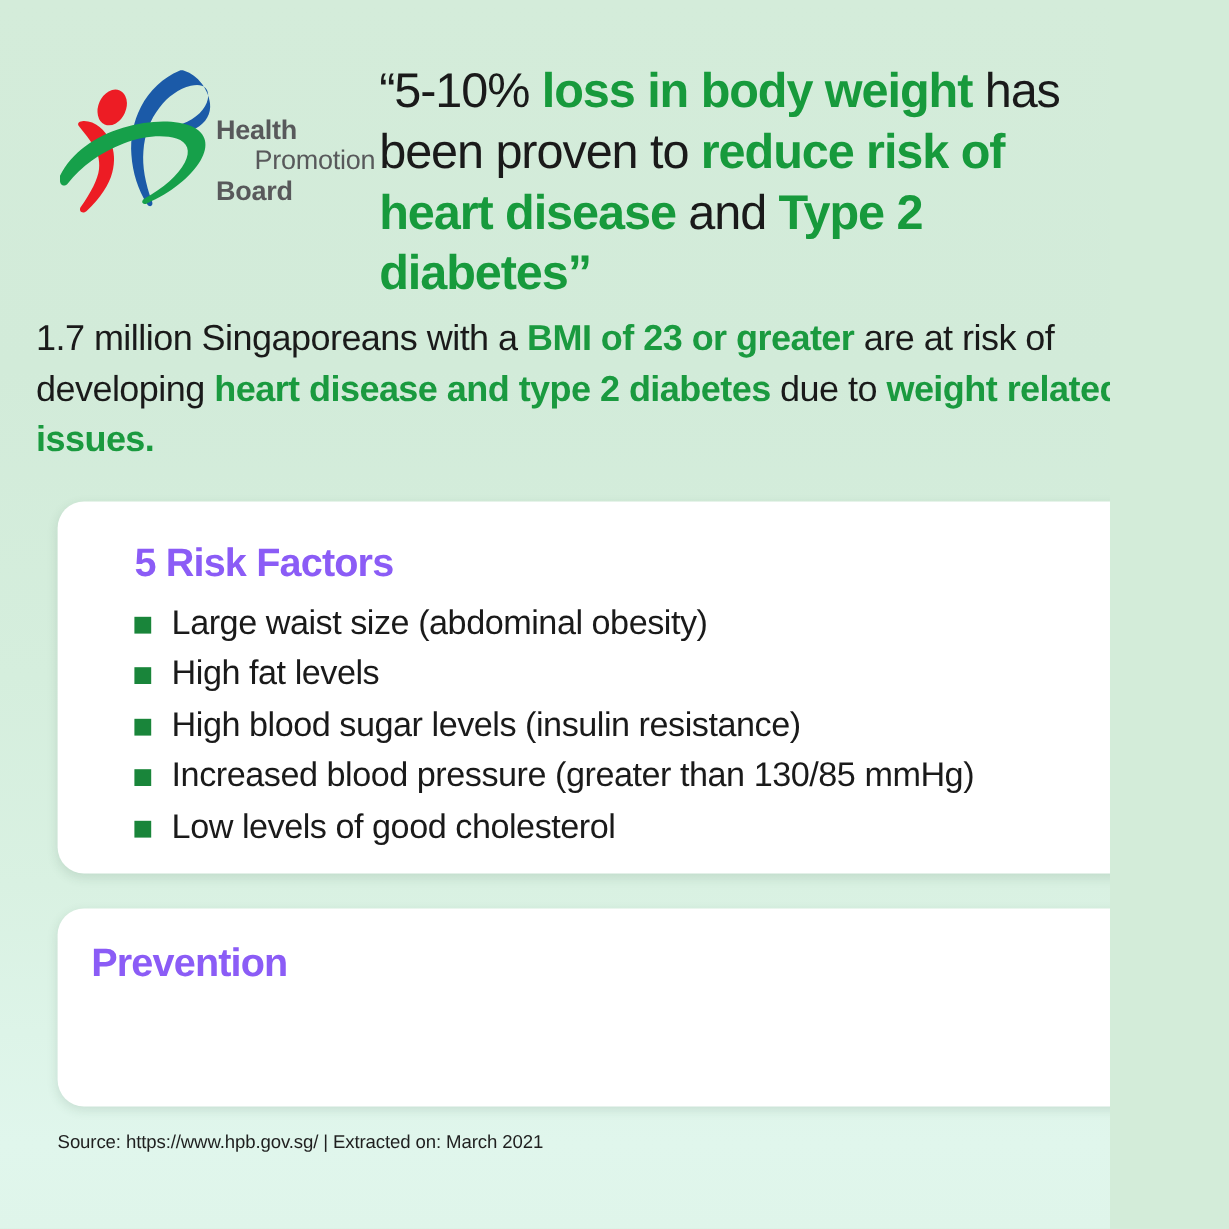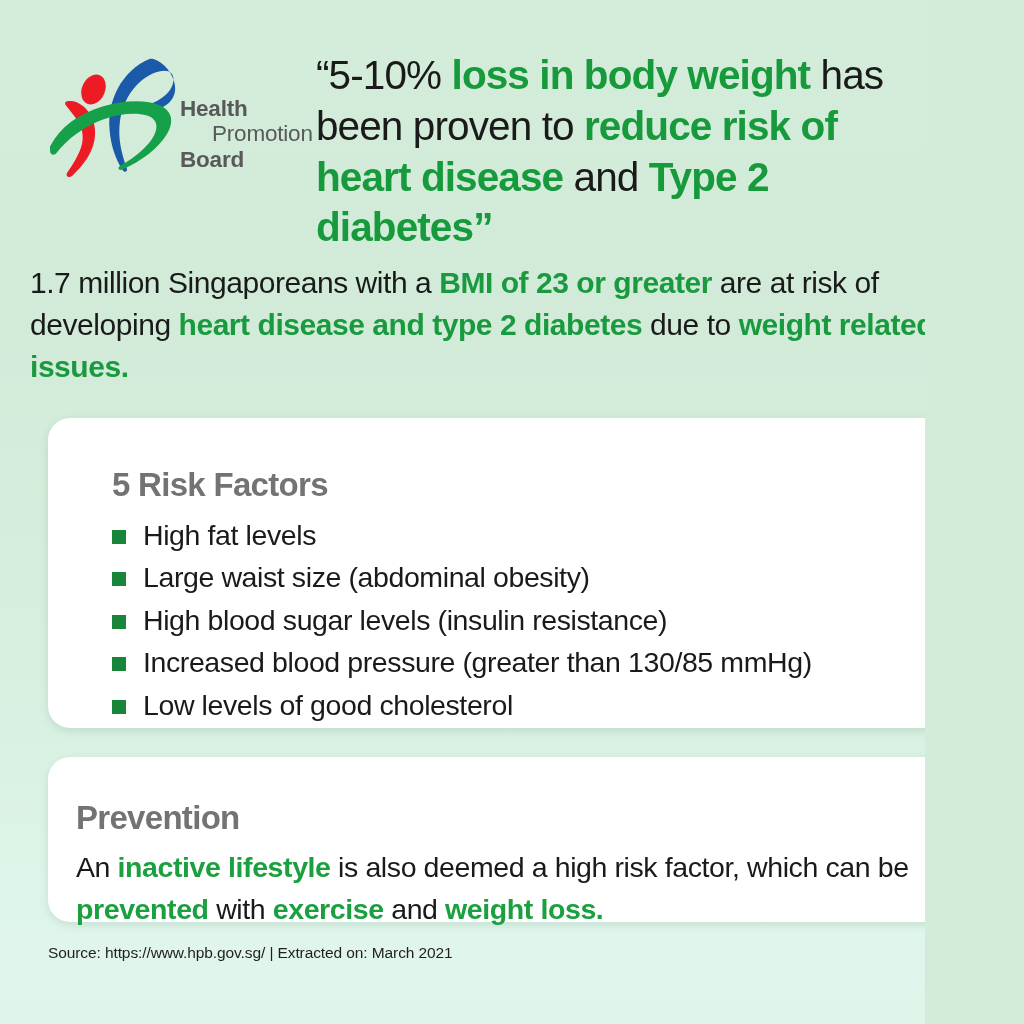--- a/index.html
+++ b/index.html
@@ -111,23 +111,23 @@
 
   #card-prevention {
     top: 757px;
     height: 165px;
     padding: 26px 46px 0 28px;
   }
 
   .card-title {
     font-size: 33px;
     font-weight: 700;
-    color: #737373;
+    color: #8b5cf6;
     letter-spacing: -0.7px;
-    margin: 16px 0 10px 0;
+    margin: 0 0 10px 0;
   }
 
   #risk-list {
     list-style: none;
     margin: 0;
     padding: 0;
   }
   #risk-list li {
     position: relative;
     padding-left: 31px;
@@ -190,28 +190,27 @@
 
     <div id="headline"><span class="plain">“</span><span class="plain">5-10% </span><span class="g">loss in body weight</span><span class="plain"> has been proven to </span><span class="g">reduce risk of heart disease</span><span class="plain"> and </span><span class="g">Type 2 diabetes</span><span class="g">”</span></div>
 
   </div>
 
   <div id="intro"><span>1.7 million Singaporeans with a </span><span class="g">BMI of 23 or greater</span><span> are at risk of developing </span><span class="g">heart disease and type 2 diabetes</span><span> due to </span><span class="g">weight related issues.</span></div>
 
   <div class="card" id="card-risk">
     <h2 class="card-title">5 Risk Factors</h2>
     <ul id="risk-list">
+      <li><span class="bullet-square"></span><span>Large waist size (abdominal obesity)</span></li>
       <li><span class="bullet-square"></span><span>High fat levels</span></li>
-      <li><span class="bullet-square"></span><span>Large waist size (abdominal obesity)</span></li>
       <li><span class="bullet-square"></span><span>High blood sugar levels (insulin resistance)</span></li>
       <li><span class="bullet-square"></span><span>Increased blood pressure (greater than 130/85 mmHg)</span></li>
       <li><span class="bullet-square"></span><span>Low levels of good cholesterol</span></li>
     </ul>
   </div>
 
   <div class="card" id="card-prevention">
     <h2 class="card-title">Prevention</h2>
-    <div id="prevention-body"><span>An </span><span class="g">inactive lifestyle</span><span> is also deemed a high risk factor, which can be </span><span class="g">prevented</span><span> with </span><span class="g">exercise</span><span> and </span><span class="g">weight loss.</span></div>
   </div>
 
   <div id="source">Source: https://www.hpb.gov.sg/ | Extracted on: March 2021</div>
 
 </div>
 
 </body></html>

